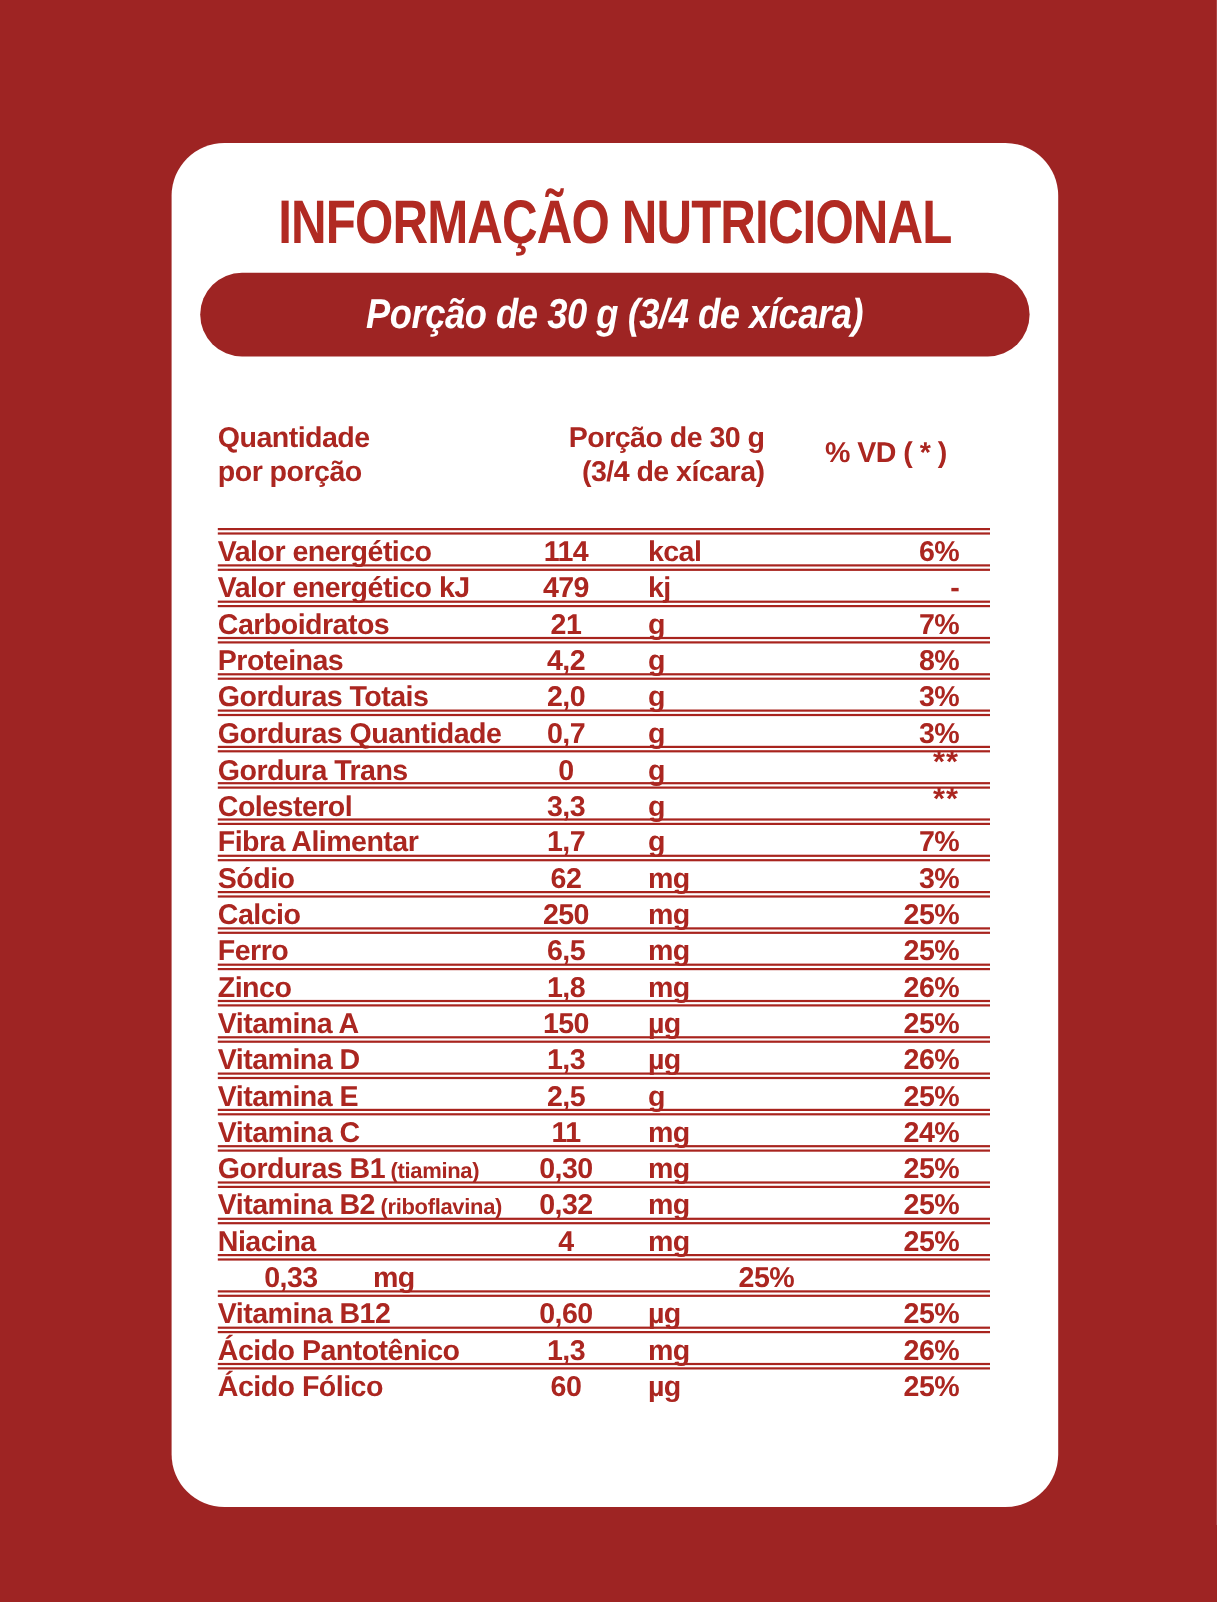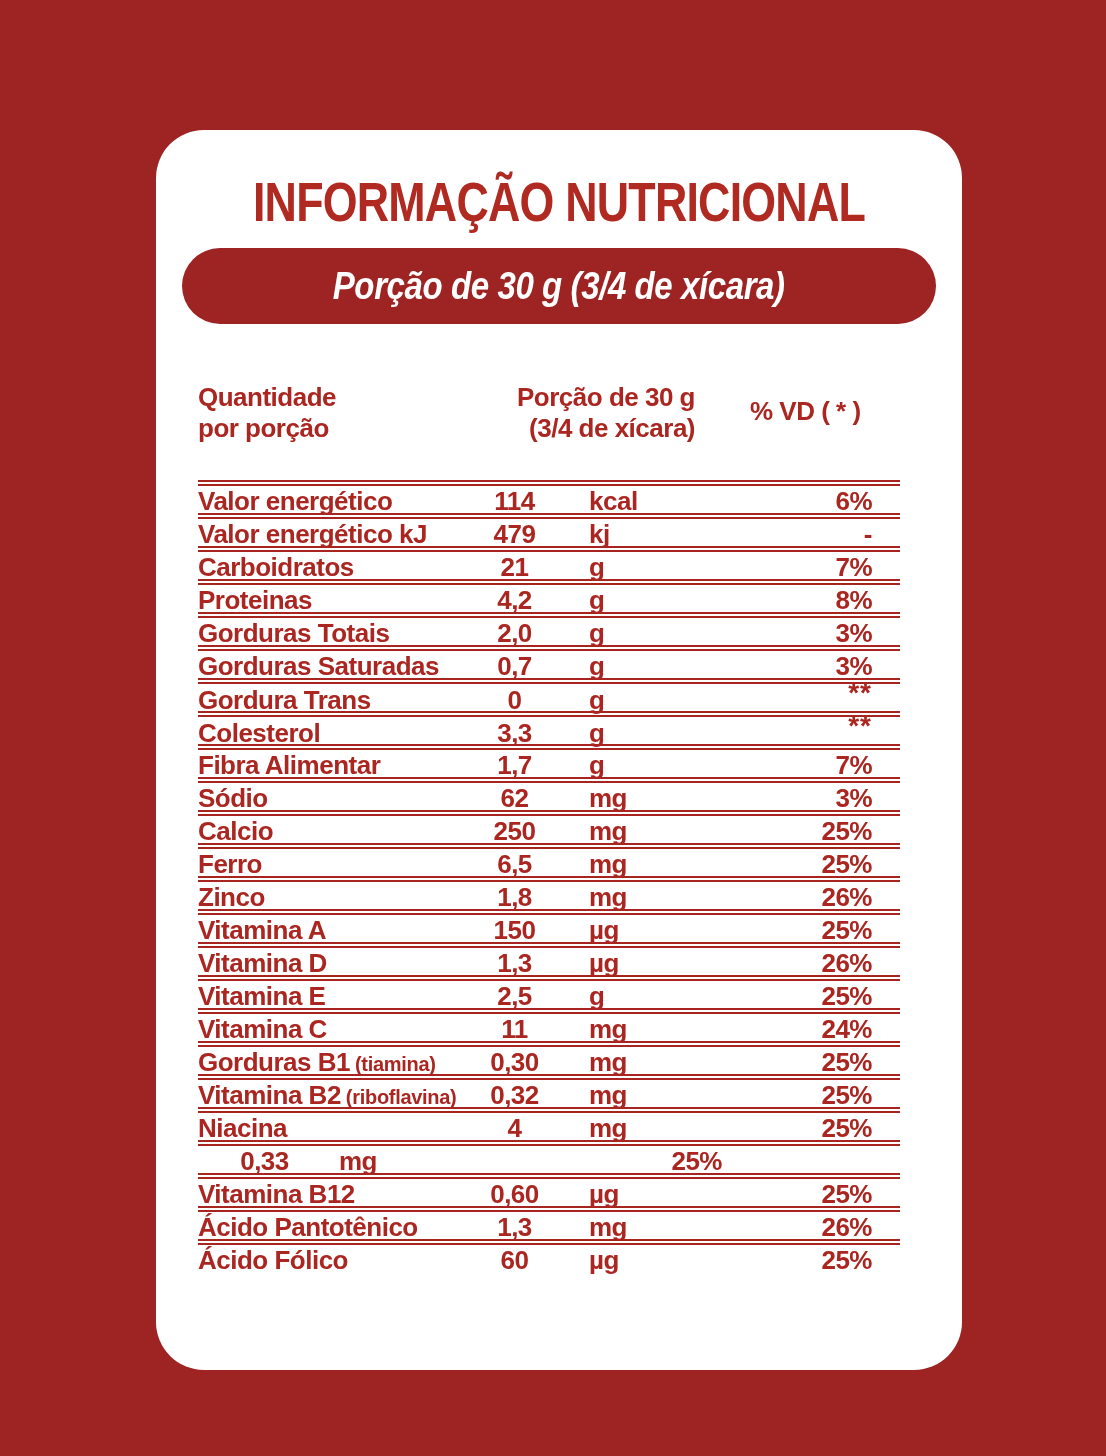--- a/index.html
+++ b/index.html
@@ -187,21 +187,21 @@
     </div>
     <div class="cell qty">
       <span class="num">2,0</span><span class="unit">g</span>
     </div>
     <div class="cell vd">3%</div>
   </div>
   <div class="sep"></div>
 
   <div class="row">
     <div class="cell label">
-      <span class="lbl">Gorduras Saturadas</span><span class="note"></span>
+      <span class="lbl">Gorduras Quantidade</span><span class="note"></span>
     </div>
     <div class="cell qty">
       <span class="num">0,7</span><span class="unit">g</span>
     </div>
     <div class="cell vd">3%</div>
   </div>
   <div class="sep"></div>
 
   <div class="row">
     <div class="cell label">

